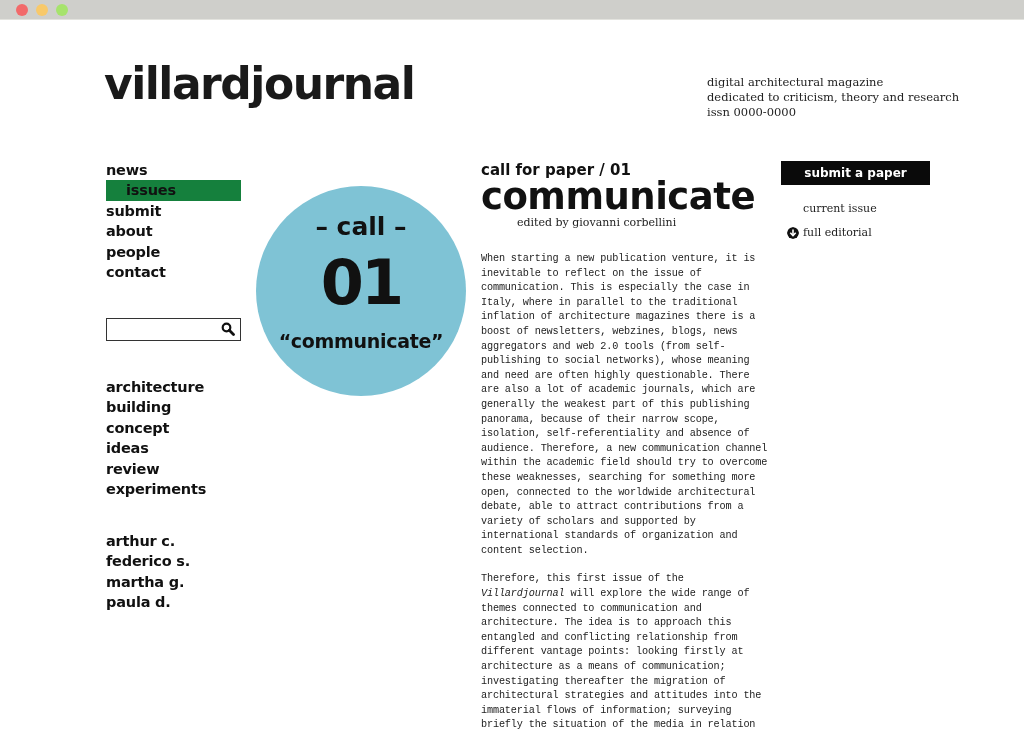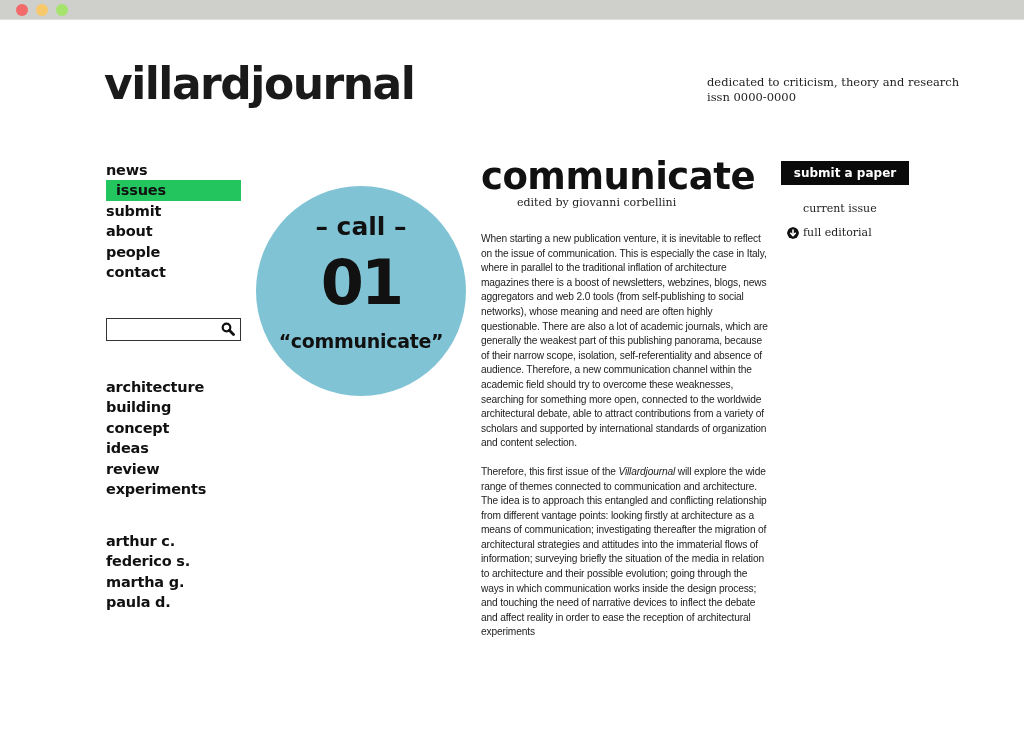--- a/index.html
+++ b/index.html
@@ -24,21 +24,21 @@
     .tagline {
       position: absolute; left: 707px; top: 75px;
       font-family: "DejaVu Serif", serif; font-size: 11.5px; line-height: 15px; color: #222;
     }
 
     .nav { position: absolute; left: 106px; top: 160px; width: 135px; }
     .nav-item {
       display: block; font-weight: bold; font-size: 14.5px; line-height: 20.4px;
       color: #111; letter-spacing: -0.2px; cursor: pointer;
     }
-    .nav-item.active { background: #22c55e; padding-left: 10px; }
+    .nav-item.active { background: #15803d; padding-left: 20px; }
 
     .search {
       position: absolute; left: 106px; top: 318px; width: 135px; height: 23px;
       border: 1.5px solid #333; background: #fff;
     }
     .search input {
       position: absolute; left: 0; top: 0; width: 110px; height: 20px;
       border: none; outline: none; background: transparent; padding-left: 4px;
       font-family: "DejaVu Sans", sans-serif; font-size: 11px;
     }
@@ -54,29 +54,29 @@
     }
     .badge .call { position: absolute; left: 0; right: 0; top: 26px; font-size: 25px; letter-spacing: 0px; }
     .badge .num { position: absolute; left: 0; right: 0; top: 52px; font-size: 62px; line-height: 90px; letter-spacing: -3px; }
     .badge .word { position: absolute; left: 0; right: 0; top: 144px; font-size: 19px; letter-spacing: -0.3px; }
 
     .article { position: absolute; left: 481px; top: 160px; width: 290px; }
     .kicker { font-weight: bold; font-size: 15px; line-height: 20px; color: #111; }
     .headline { font-weight: bold; font-size: 37px; line-height: 34px; color: #111; letter-spacing: -0.5px; }
     .byline { font-family: "DejaVu Serif", serif; font-size: 11px; line-height: 16px; color: #222; margin-top: 1px; margin-left: 36px; }
     .body-p {
-      font-family: Liberation Sans, sans-serif; font-size: 10.2px; line-height: 14.6px; color: #222;
+      font-family: Liberation Mono, monospace; font-size: 10.2px; line-height: 14.6px; color: #222;
       letter-spacing: -0.15px;
     }
     .p1 { margin-top: 21px; }
     .p2 { margin-top: 14px; }
 
     .side { position: absolute; left: 781px; top: 161px; width: 135px; }
     .submit-btn {
-      display: block; width: 128px; height: 24px; background: #0a0a0a; color: #fff;
+      display: block; width: 149px; height: 24px; background: #0a0a0a; color: #fff;
       font-weight: bold; font-size: 12px; line-height: 24px; text-align: center; cursor: pointer;
     }
     .side-links { margin-top: 12px; font-family: "DejaVu Serif", serif; font-size: 11px; }
     .side-link { display: block; line-height: 23.5px; padding-left: 22px; position: relative; color: #222; cursor: pointer; }
     .side-link .dl-icon {
       position: absolute; left: 6px; top: 6px; width: 12px; height: 12px; border-radius: 50%;
       background: #111;
     }
   </style>
 </head>
@@ -84,20 +84,21 @@
 
 <div class="titlebar">
   <span class="dot red"></span>
   <span class="dot yellow"></span>
   <span class="dot green"></span>
 </div>
 
 <div class="logo">villardjournal</div>
 
 <div class="tagline">
+  <div>digital architectural magazine</div>
   <div>dedicated to criticism, theory and research</div>
   <div>issn 0000-0000</div>
 </div>
 
 <nav class="nav">
   <a class="nav-item">news</a>
   <a class="nav-item active">issues</a>
   <a class="nav-item">submit</a>
   <a class="nav-item">about</a>
   <a class="nav-item">people</a>
@@ -128,20 +129,21 @@
   <a class="nav-item">paula d.</a>
 </nav>
 
 <div class="badge">
   <div class="call">– call –</div>
   <div class="num">01</div>
   <div class="word">“communicate”</div>
 </div>
 
 <article class="article">
+  <div class="kicker">call for paper / 01</div>
   <h1 class="headline">communicate</h1>
   <div class="byline">edited by giovanni corbellini</div>
   <p class="body-p p1">When starting a new publication venture, it is inevitable to reflect on the issue of communication. This is especially the case in Italy, where in parallel to the traditional inflation of architecture magazines there is a boost of newsletters, webzines, blogs, news aggregators and web 2.0 tools (from self-publishing to social networks), whose meaning and need are often highly questionable. There are also a lot of academic journals, which are generally the weakest part of this publishing panorama, because of their narrow scope, isolation, self-referentiality and absence of audience. Therefore, a new communication channel within the academic field should try to overcome these weaknesses, searching for something more open, connected to the worldwide architectural debate, able to attract contributions from a variety of scholars and supported by international standards of organization and content selection.</p>
   <p class="body-p p2"><span>Therefore, this first issue of the </span><em>Villardjournal</em><span> will explore the wide range of themes connected to communication and architecture. The idea is to approach this entangled and conflicting relationship from different vantage points: looking firstly at architecture as a means of communication; investigating thereafter the migration of architectural strategies and attitudes into the immaterial flows of information; surveying briefly the situation of the media in relation to architecture and their possible evolution; going through the ways in which communication works inside the design process; and touching the need of narrative devices to inflect the debate and affect reality in order to ease the reception of architectural experiments</span></p>
 </article>
 
 <aside class="side">
   <a class="submit-btn">submit a paper</a>
   <div class="side-links">
     <a class="side-link">current issue</a>

